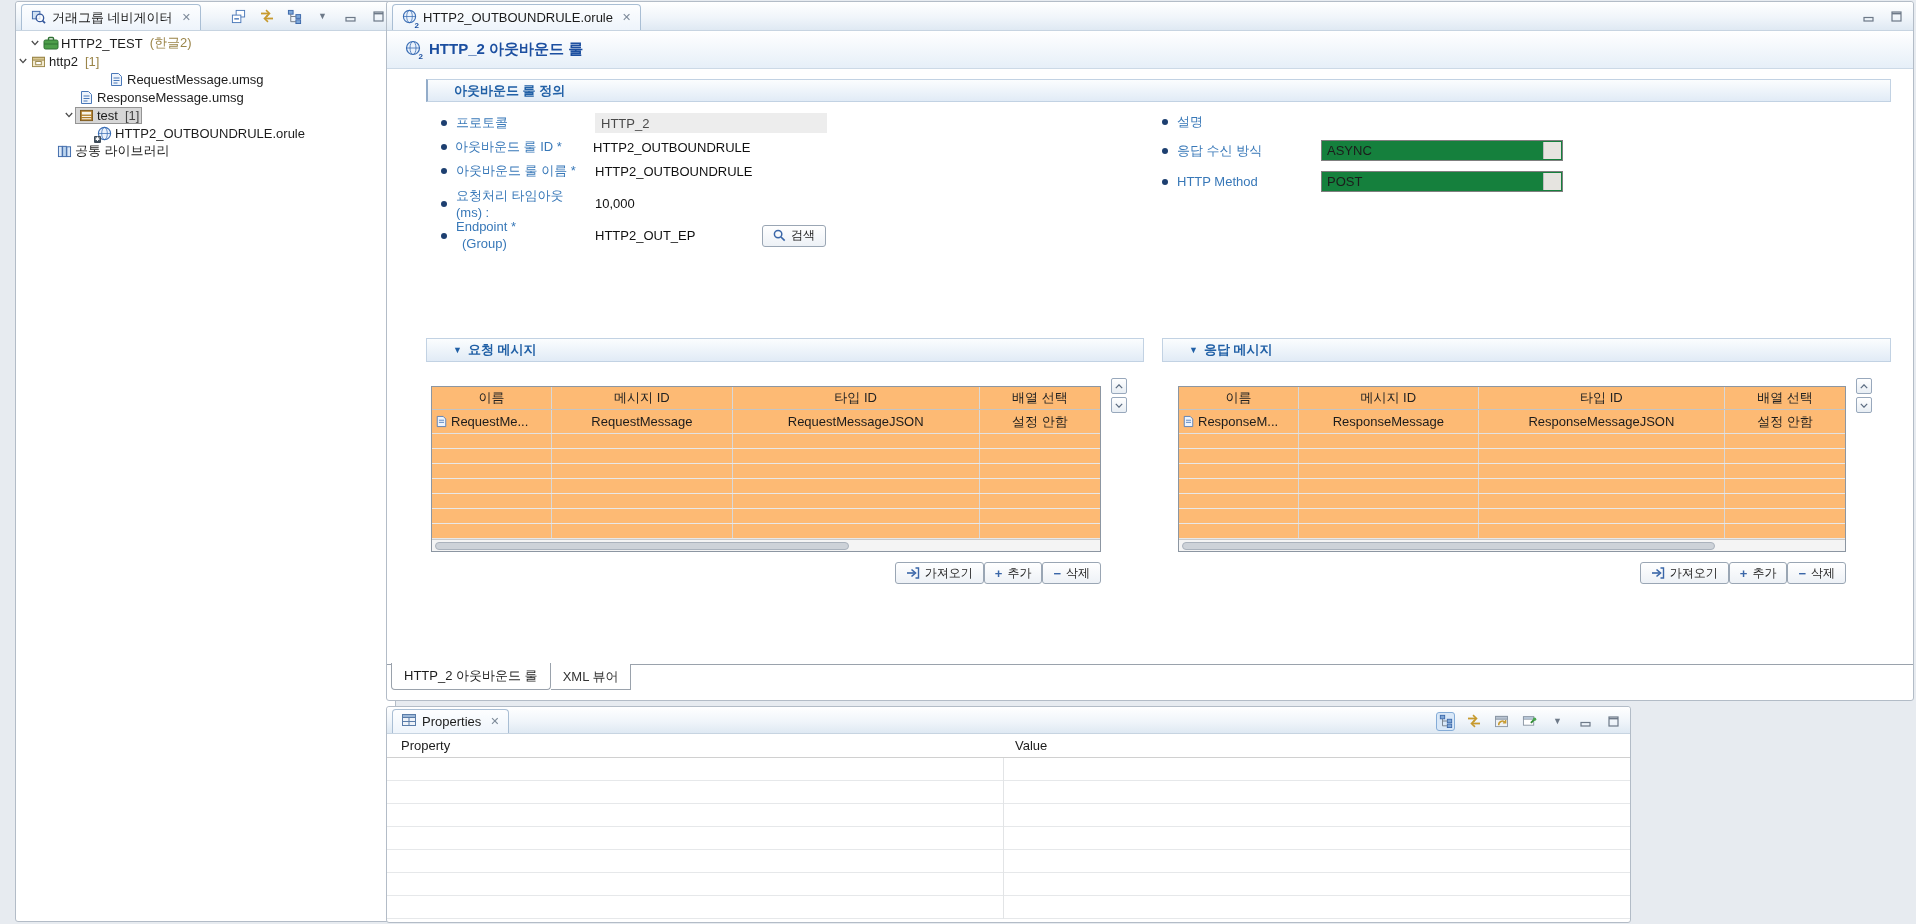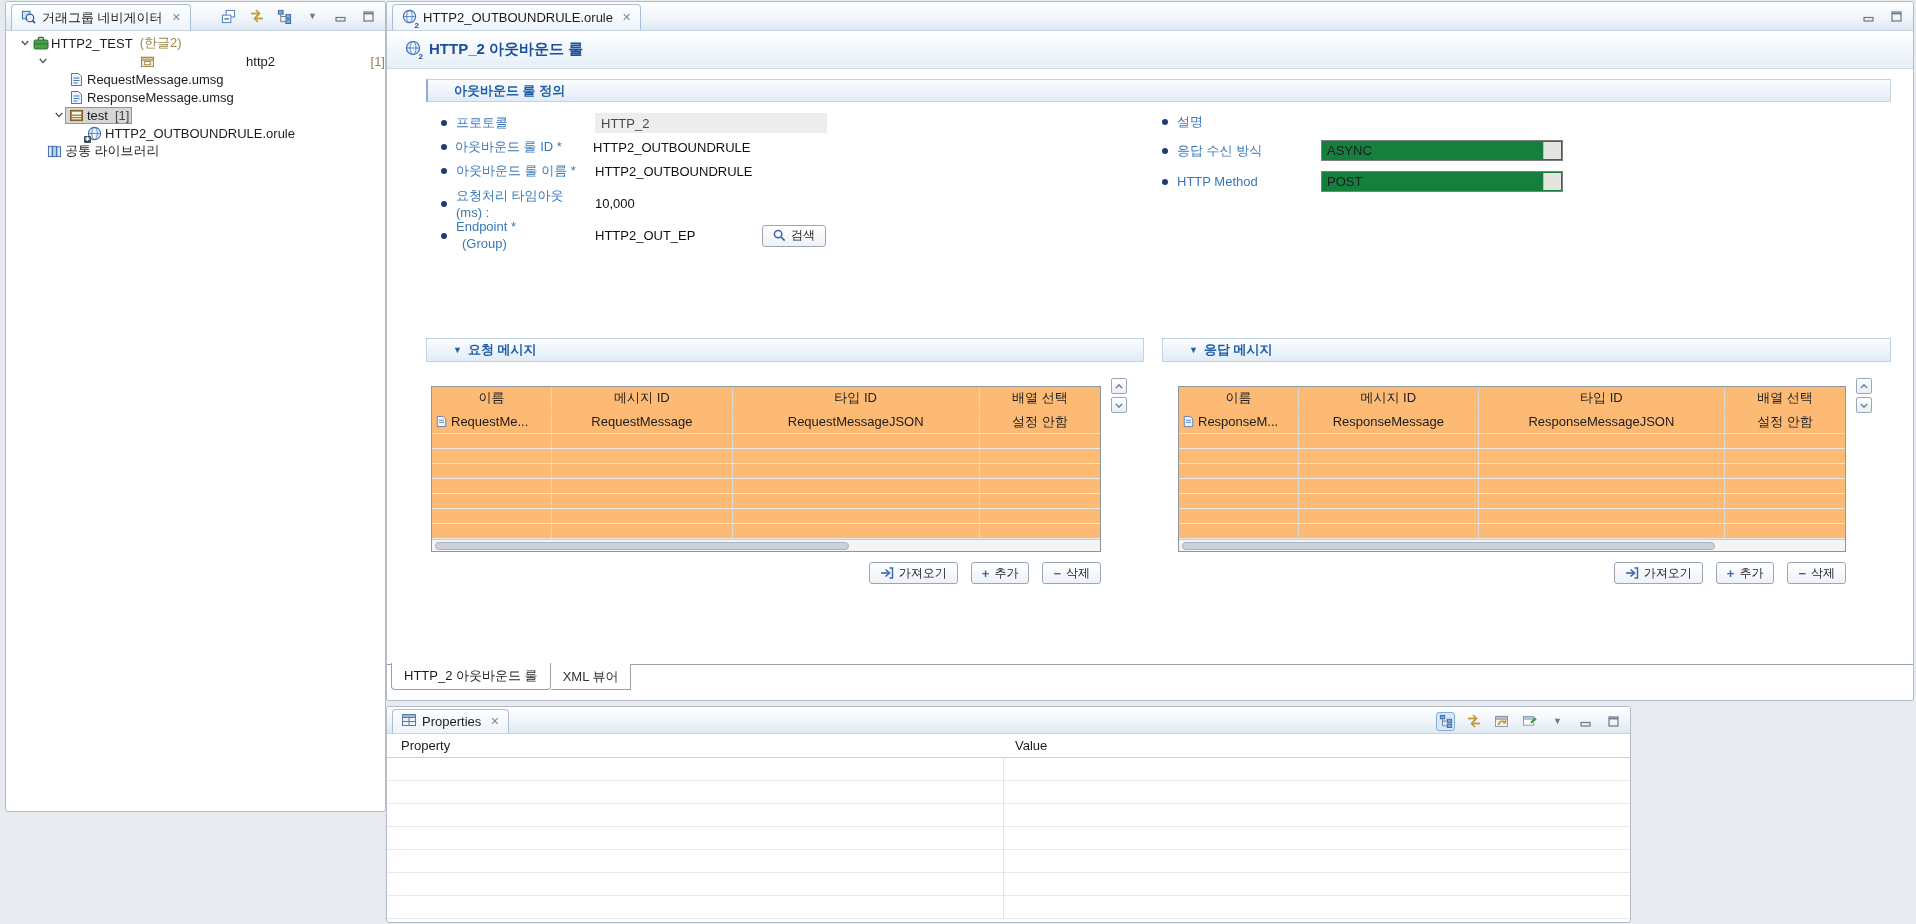--- a/index.html
+++ b/index.html
@@ -16,21 +16,21 @@
     background:linear-gradient(180deg,#fdfeff,#eef4fb);
     border:1px solid #a9bed4; border-bottom:none; border-radius:4px 4px 0 0; }
   .vtab .close { color:#7d8a99; font-size:11px; font-weight:bold; margin-left:3px; cursor:pointer; }
   .tab-title { white-space:nowrap; }
   .bar-tools { position:absolute; right:7px; top:0; height:28px; display:flex; align-items:center; gap:9px; }
   .tool { display:flex; align-items:center; justify-content:center; width:19px; height:19px; }
   .tool.selected { background:#d9e8f8; border:1px solid #85acd7; border-radius:3px; }
   .glyph { color:#6d7988; font-size:9px; }
 
   
-  #navigator { left:5px; top:1px; width:381px; height:811px; }
+  #navigator { left:15px; top:1px; width:381px; height:921px; }
   .tree { padding-top:3px; }
   .trow { display:flex; align-items:center; height:18px; white-space:nowrap; }
   .trow .arrow { width:14px; display:flex; justify-content:center; }
   .trow .ticon { width:17px; display:flex; justify-content:center; }
   .tlabel { padding:0 2px; }
   .tsuffix { color:#9a8448; margin-left:5px; }
   .sel-wrap { display:flex; align-items:center; background:#d6d6d6; outline:1px solid #949494; padding:0 2px; }
   .badge-orule { position:relative; }
   .badge-orule .mini { position:absolute; left:-2px; bottom:-2px; width:7px; height:7px; background:#3c4a58;
      color:#fff; font-size:6px; line-height:7px; text-align:center; border-radius:1px; }
@@ -68,21 +68,21 @@
   .mt-empty { display:flex; height:15px; border-bottom:1px solid #e8e8e8; flex:0 0 auto; }
   .c { border-right:1px solid #d8d8d8; height:100%; display:flex; align-items:center; justify-content:center; overflow:hidden; }
   .c:last-child { border-right:none; }
   .c1 { width:18%; } .c2 { width:27%; } .c3 { width:37%; } .c4 { width:18%; }
   .cell-name { justify-content:flex-start; padding-left:4px; gap:4px; }
   .hscroll { margin-top:auto; height:13px; border-top:1px solid #c9c9c9; background:#f4f4f4; position:relative; }
   .hthumb { position:absolute; left:3px; top:2px; height:8px; width:62%; background:#cdd2d8; border:1px solid #aab2bc; border-radius:5px; }
   .spinners { position:absolute; display:flex; flex-direction:column; gap:3px; }
   .spin { width:16px; height:16px; border:1px solid #98a8bc; border-radius:2px;
     background:linear-gradient(180deg,#fff,#e8eef4); display:flex; align-items:center; justify-content:center; }
-  .btnrow { position:absolute; display:flex; gap:13px; }
+  .btnrow { position:absolute; display:flex; gap:0; }
 
   .ebottom { position:absolute; left:0; top:662px; width:100%; height:26px; display:flex; align-items:stretch; }
   .ebottom::after { content:""; position:absolute; left:0; top:0; right:0; height:1px; background:#9aa2ac; }
   .btab { position:relative; z-index:1; display:flex; align-items:center; padding:0 12px; background:#fff;
     border-right:1px solid #9aa2ac; font-size:13px; white-space:nowrap; }
   .btab.active { border-bottom:1px solid #9aa2ac; border-left:1px solid #9aa2ac; border-radius:0 0 4px 4px; margin-left:4px; margin-top:-1px; }
   .btab.inactive { border-bottom:1px solid #9aa2ac; color:#333; }
 
   
   #properties { left:386px; top:706px; width:1245px; height:217px; }
@@ -160,37 +160,37 @@
       <span class="ticon">
         <svg width="16" height="14" viewBox="0 0 16 14">
             <rect x="1" y="4" width="14" height="9" rx="1.5" fill="#4d9e4a" stroke="#2e7032"></rect>
             <path d="M5.5 4 V2.5 a1 1 0 0 1 1 -1 h3 a1 1 0 0 1 1 1 V4" fill="none" stroke="#2e7032" stroke-width="1.4"></path>
             <line x1="1" y1="8" x2="15" y2="8" stroke="#2e7032"></line>
           </svg>
       </span>
       <span class="tlabel">HTTP2_TEST</span>
       <span class="tsuffix">(한글2)</span>
     </div>
-    <div class="trow" style="padding-left:30px;justify-content:space-between;">
+    <div class="trow" style="">
       <span class="arrow">
           <svg width="8" height="6">
             <polyline points="0.8,1 4,4.6 7.2,1" fill="none" stroke="#4a4a4a" stroke-width="1.3"></polyline>
           </svg>
         </span>
       <span class="ticon">
         <svg width="15" height="13" viewBox="0 0 16 14">
             <rect x="1.5" y="2.5" width="13" height="10" fill="#f3ead0" stroke="#9a8648"></rect>
             <rect x="1.5" y="2.5" width="13" height="3" fill="#d9c893" stroke="#9a8648"></rect>
             <rect x="5" y="7" width="6" height="3.5" fill="#fff" stroke="#9a8648"></rect>
           </svg>
       </span>
       <span class="tlabel">http2</span>
       <span class="tsuffix">[1]</span>
     </div>
-    <div class="trow" style="padding-left:62px;">
+    <div class="trow" style="padding-left:62px;margin-left:30px;">
       <span class="ticon">
         <svg width="13" height="15" viewBox="0 0 13 15">
             <path d="M1.5 1.5 h7 l3 3 v9 h-10 z" fill="#eef4fc" stroke="#4a78b8"></path>
             <line x1="3.5" y1="6" x2="9.5" y2="6" stroke="#4a78b8"></line>
             <line x1="3.5" y1="8.5" x2="9.5" y2="8.5" stroke="#4a78b8"></line>
             <line x1="3.5" y1="11" x2="7.5" y2="11" stroke="#4a78b8"></line>
           </svg>
       </span>
       <span class="tlabel">RequestMessage.umsg</span>
     </div>

